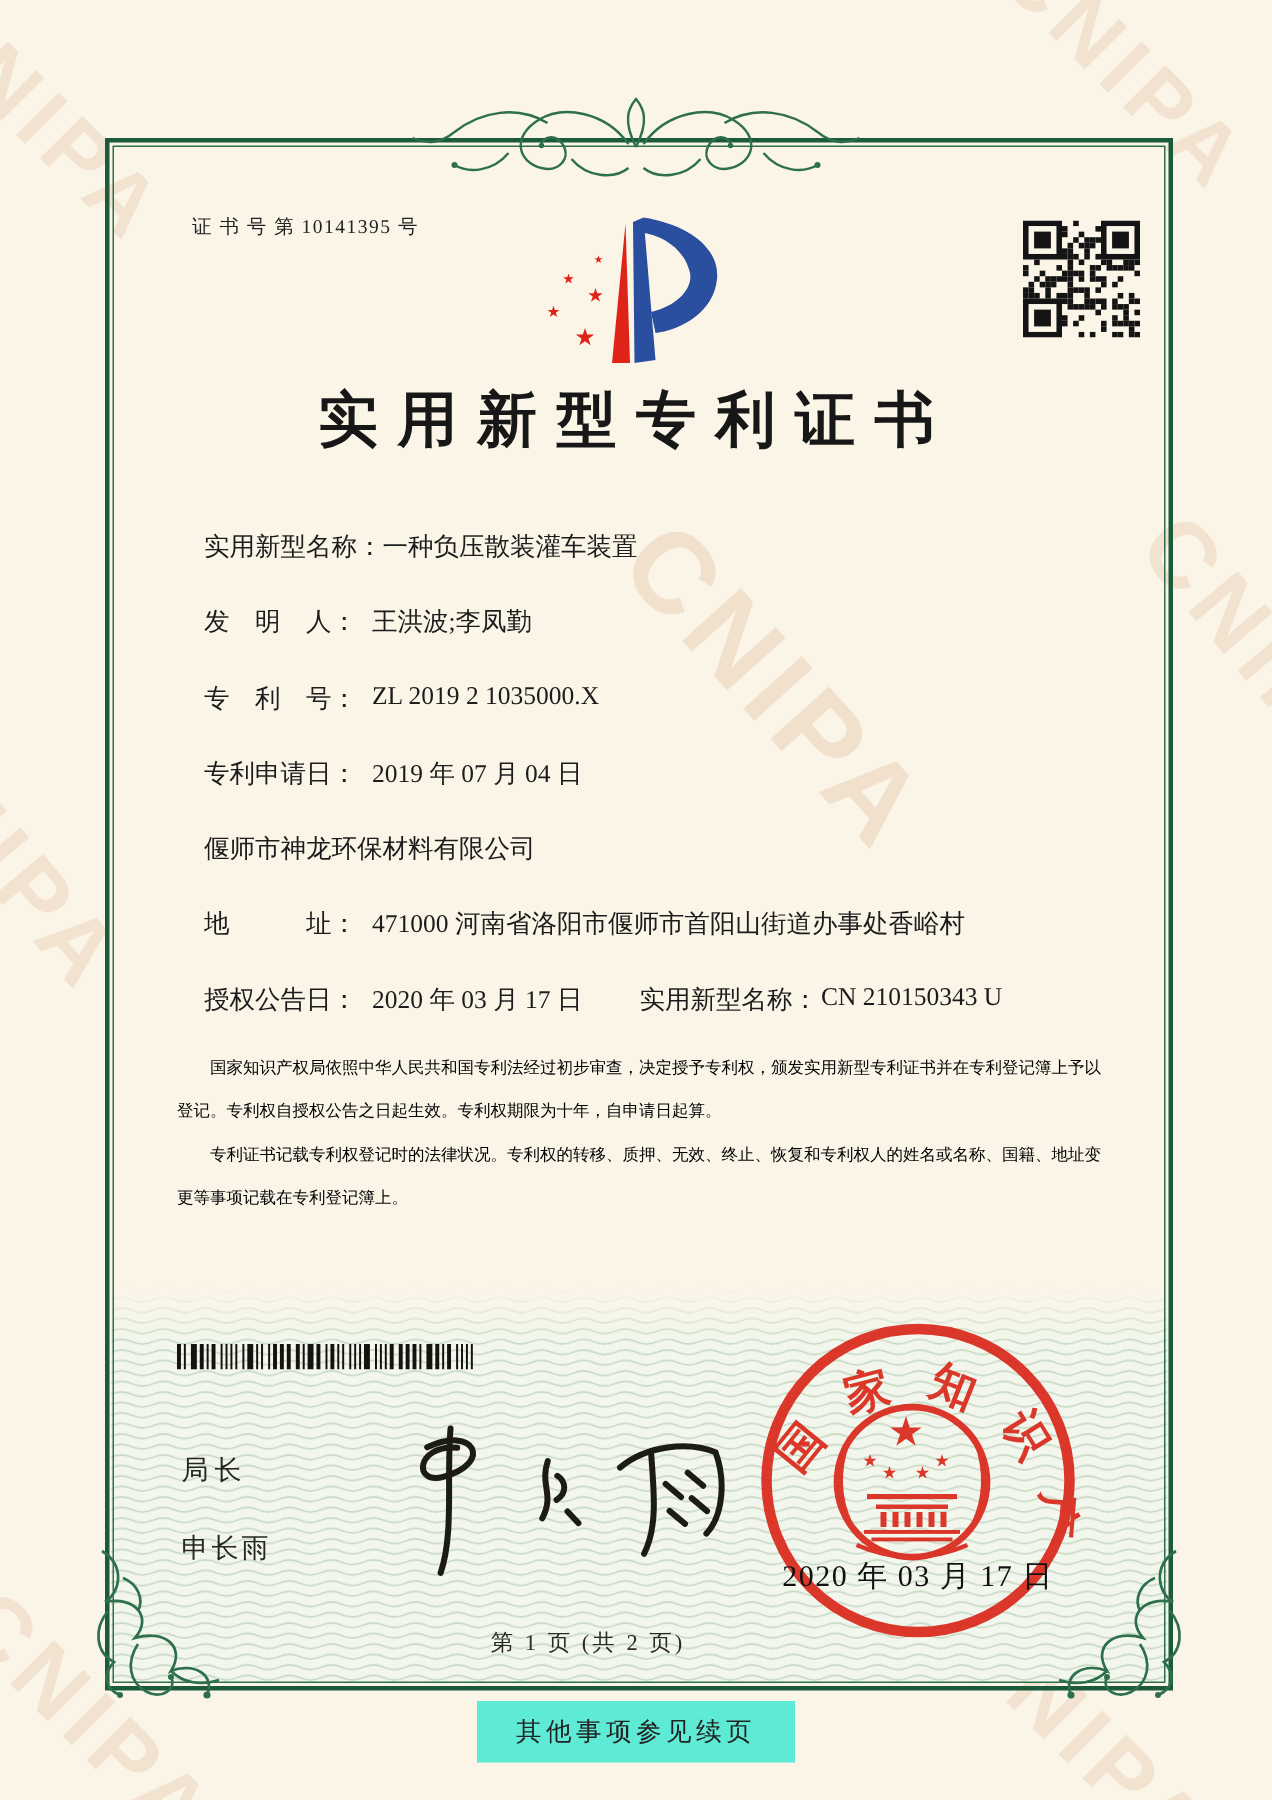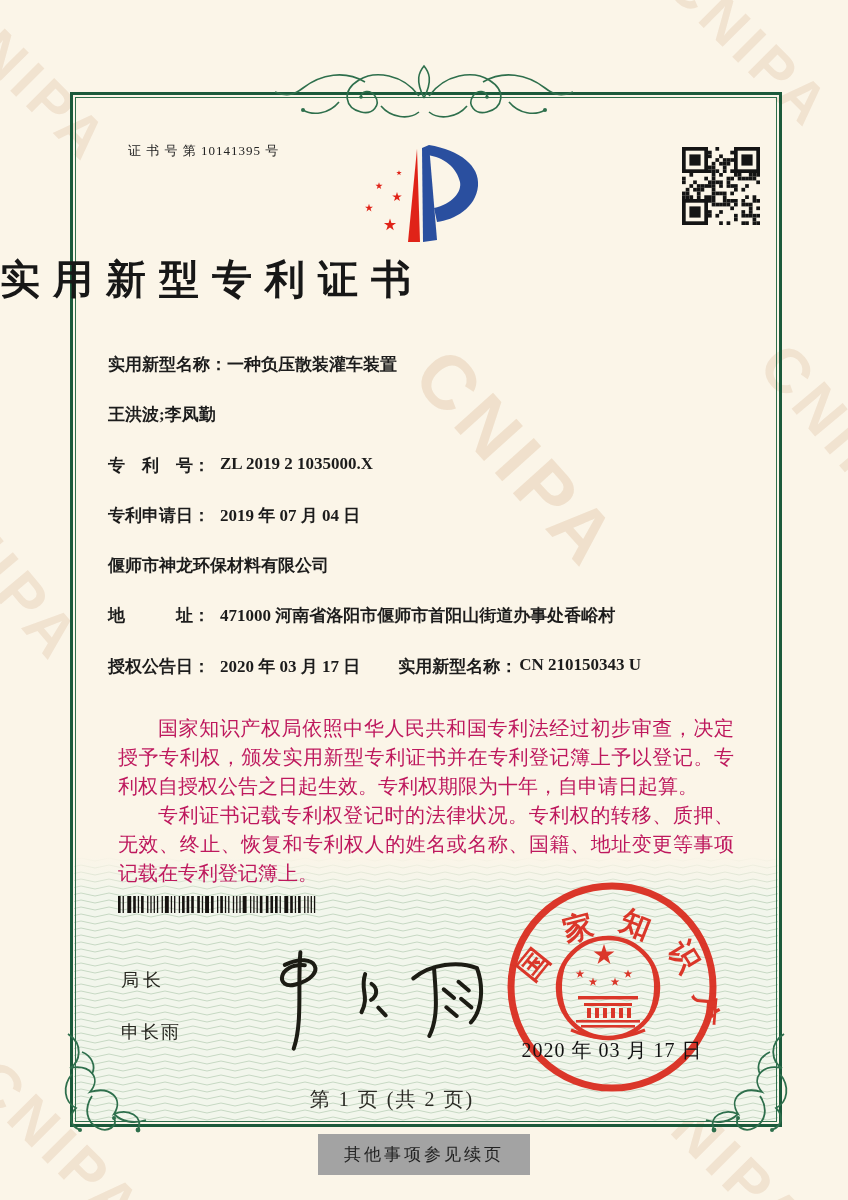--- a/index.html
+++ b/index.html
@@ -20,51 +20,51 @@
   .waves{position:absolute;left:74px;top:856px;z-index:1;}
 
   .ornament{position:absolute;z-index:3;}
 
   .content{position:absolute;z-index:4;}
 
   .cert-number{left:128px;top:142px;font-size:13px;letter-spacing:1px;color:#222;}
   .logo{left:352px;top:144px;}
   .qr{left:682px;top:147px;}
 
-  .title{left:0;top:252px;width:848px;font-size:40px;font-weight:bold;
+  .title{left:0;top:252px;width:848px;text-align:center;font-size:40px;font-weight:bold;
          letter-spacing:13px;color:#171717;}
 
-  .fields{left:108px;top:345px;width:616px;font-weight:bold;}
+  .fields{left:136px;top:345px;width:616px;}
   .f-row{display:flex;height:50.3px;padding-top:8px;box-sizing:border-box;
          font-size:17px;color:#1c1c1c;}
   .f-label{display:inline-block;min-width:112px;flex:0 0 auto;}
   .f-value{flex:0 0 auto;}
   .f-extra{margin-left:38px;display:flex;}
   .f-extra .f-label{min-width:0;margin-right:2px;}
 
-  .paragraphs{left:118px;top:698px;width:616px;font-size:20px;line-height:29px;
-              color:#be185d;text-align:justify;margin-top:16px;}
+  .paragraphs{left:118px;top:698px;width:616px;font-size:11px;line-height:29px;
+              color:#000000;text-align:justify;}
   .paragraphs p{margin:0;text-indent:2em;}
 
   .barcode{left:118px;top:896px;}
 
   .sig-title{left:121px;top:968px;font-size:18px;letter-spacing:4px;color:#26261f;
              font-family:Liberation Sans, sans-serif;}
   .sig-name{left:121px;top:1004px;font-size:18px;letter-spacing:2px;color:#26261f;
              font-family:"Liberation Sans","DejaVu Sans",sans-serif;margin-top:16px;}
   .signature{left:238px;top:938px;z-index:5;}
 
   .seal{left:503px;top:878px;z-index:5;}
   .seal-date{left:512px;top:1037px;width:200px;text-align:center;font-size:20px;
              color:#111;letter-spacing:1px;z-index:6;}
 
-  .page-indicator{left:70px;top:1086px;width:644px;text-align:center;font-size:20px;
+  .page-indicator{left:70px;top:1086px;width:644px;text-align:center;font-size:15px;
                   color:#2a2a24;letter-spacing:2px;}
   .footer-note{left:0;top:1134px;width:848px;text-align:center;z-index:4;}
-  .footer-note span{display:inline-block;background:#a3a3a3;padding:9px 26px;
+  .footer-note span{display:inline-block;background:#5eead4;padding:9px 26px;
                     font-size:17px;letter-spacing:3px;color:#222;}
 </style>
 </head>
 <body>
 
 <div class="page">
 
   <div class="wm" style="left:-22px;top:-18px;font-size:58px;transform:rotate(45deg);">CNIPA</div>
   <div class="wm" style="left:700px;top:-52px;font-size:58px;transform:rotate(45deg);">CNIPA</div>
   <div class="wm" style="left:462px;top:332px;font-size:76px;transform:rotate(48deg);color:rgba(208,165,125,0.26);">CNIPA</div>
@@ -301,20 +301,21 @@
   </svg>
 
   <div class="content title">实用新型专利证书</div>
 
   <div class="content fields">
     <div class="f-row">
       <span class="f-label">实用新型名称：</span>
       <span class="f-value">一种负压散装灌车装置</span>
     </div>
     <div class="f-row">
+      <span class="f-label">发　明　人：</span>
       <span class="f-value">王洪波;李凤勤</span>
     </div>
     <div class="f-row">
       <span class="f-label">专　利　号：</span>
       <span class="f-value">ZL 2019 2 1035000.X</span>
     </div>
     <div class="f-row">
       <span class="f-label">专利申请日：</span>
       <span class="f-value">2019 年 07 月 04 日</span>
     </div>

